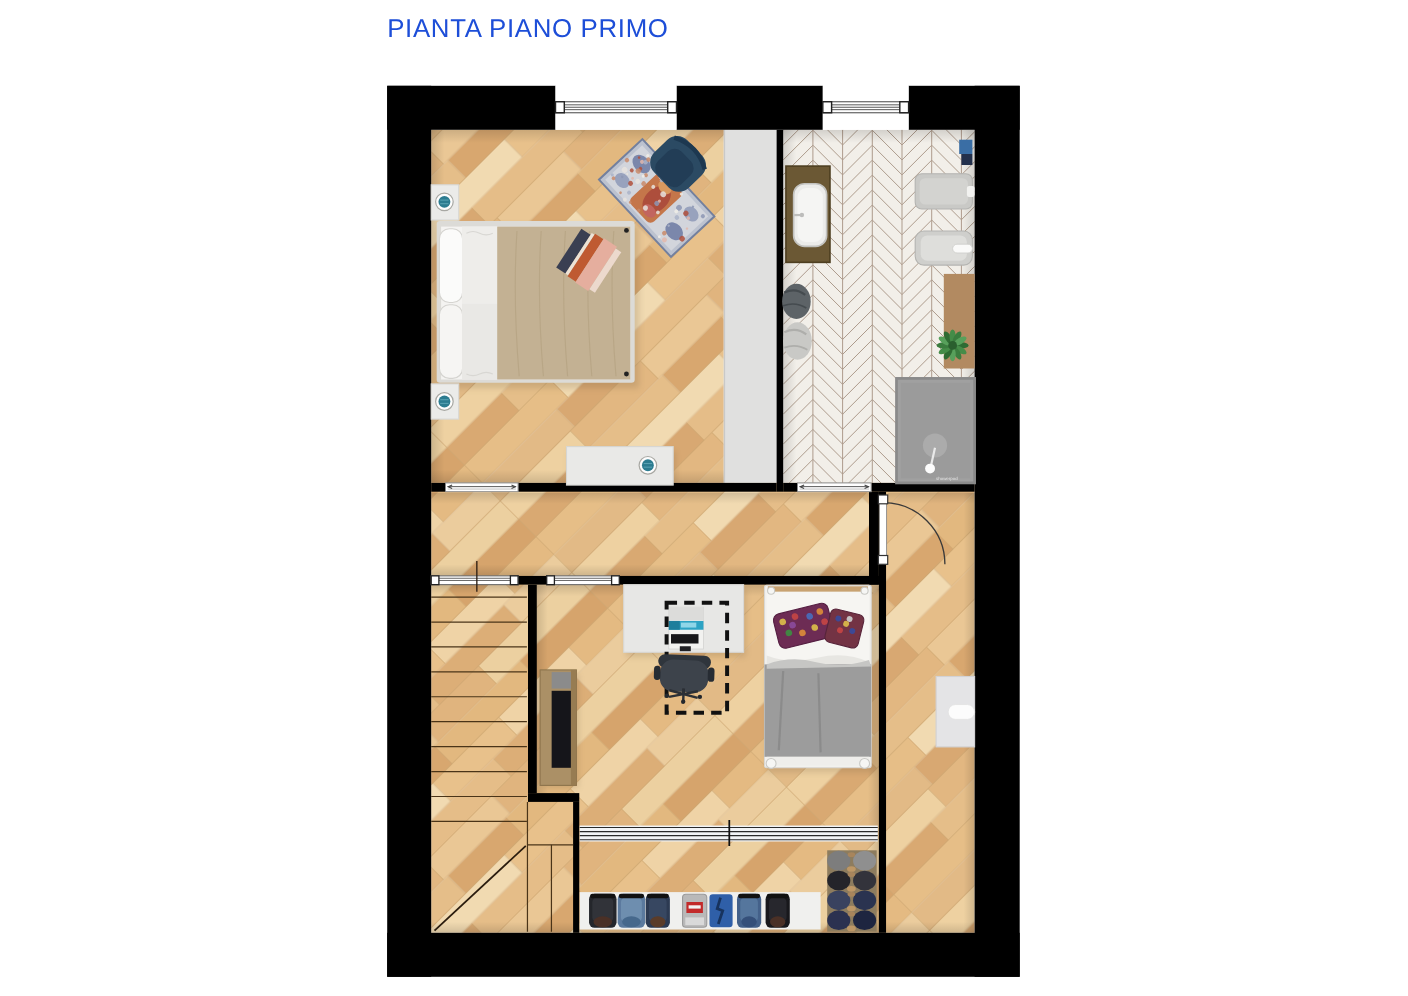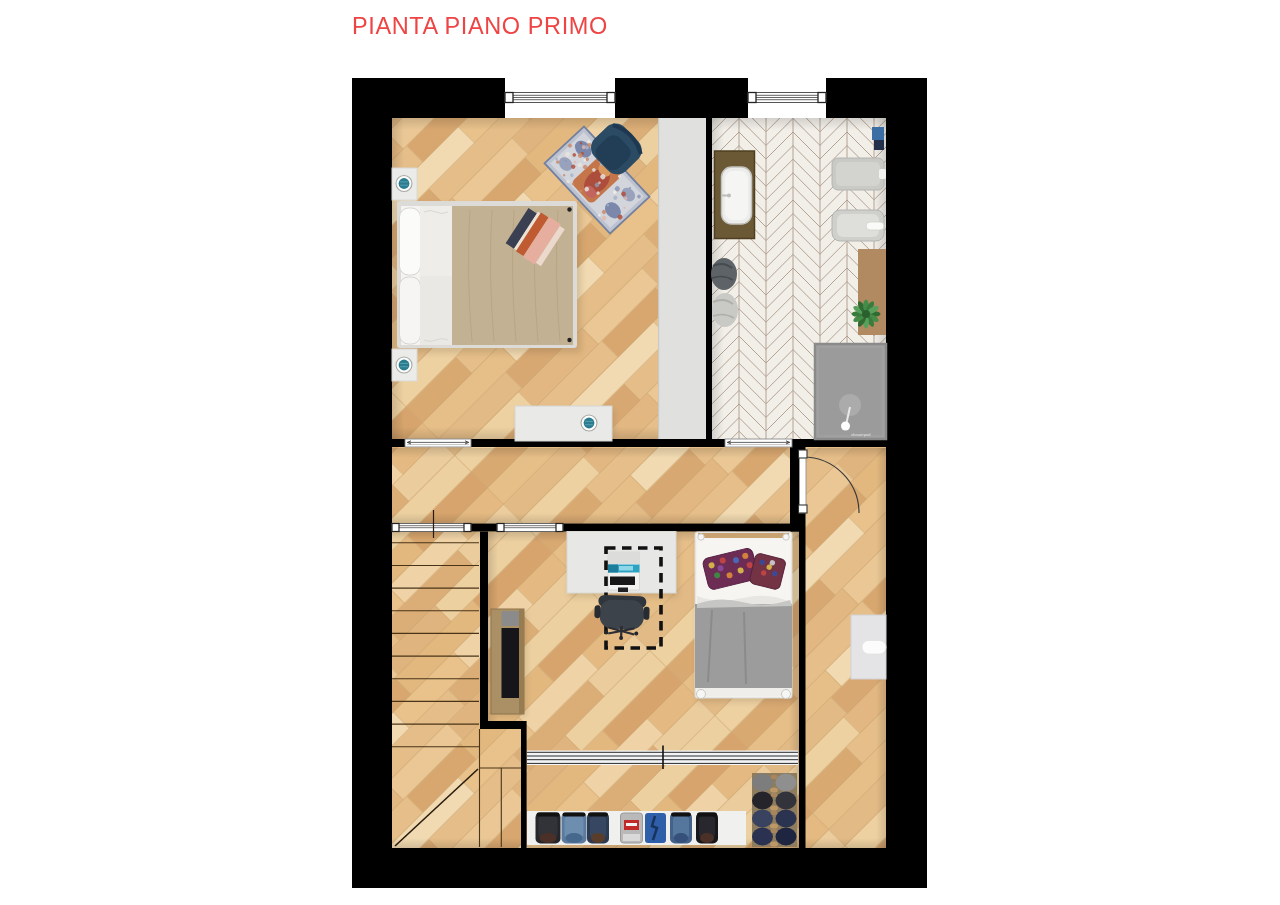--- a/index.html
+++ b/index.html
@@ -1,15 +1,15 @@
 <!DOCTYPE html>
 <html><head><meta charset="utf-8"><style>
 html,body{margin:0;padding:0;background:#ffffff;width:1280px;height:905px;overflow:hidden;}
 body{font-family:"Liberation Sans", sans-serif;}
-#title{position:absolute;left:352px;top:13px;font-size:23.5px;letter-spacing:0.6px;color:#ef4444;}
+#title{position:absolute;left:352px;top:13px;font-size:23.5px;letter-spacing:0.6px;color:#1d4ed8;}
 svg{position:absolute;left:0;top:0;}
 </style></head><body>
 
 <div id="title">PIANTA PIANO PRIMO</div>
 <svg width="1280" height="905" viewBox="0 0 1280 905">
 <defs>
       <linearGradient id="gD" x1="0" y1="0" x2="0" y2="1">
         <stop offset="0" stop-color="#000" stop-opacity="0.13"></stop>
         <stop offset="1" stop-color="#000" stop-opacity="0"></stop>
       </linearGradient>

